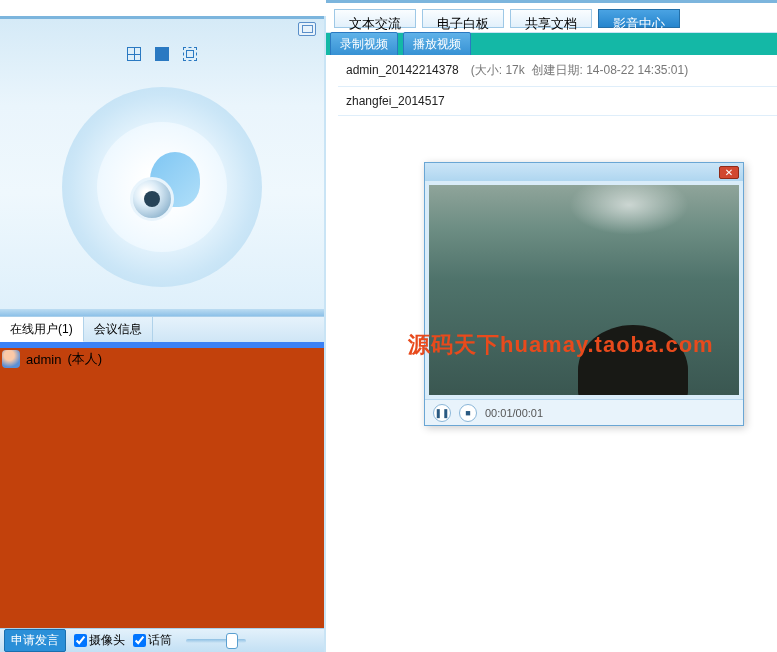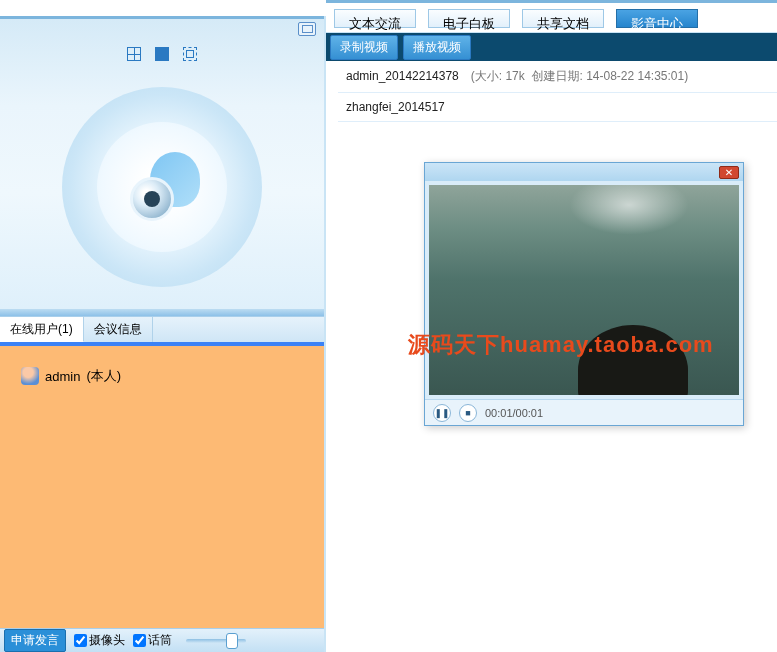--- a/index.html
+++ b/index.html
@@ -29,37 +29,37 @@
 .cam-leaf { position:absolute; width:50px; height:55px; background: linear-gradient(135deg,#7fc6f3,#b0dff9); border-radius: 60% 60% 50% 50%; left:28px; top:5px; }
 .cam-lens { position:absolute; width:44px; height:44px; border-radius:50%; background: radial-gradient(circle at 35% 35%, #fff 10%, #dcecf7 35%, #7ea8c5 90%); left:8px; top:30px; border:3px solid #e8f4fc; }
 .cam-lens::after { content:""; position:absolute; width:16px; height:16px; border-radius:50%; background:#264358; left:11px; top:11px; }
 
 .bottom-bar-left { height: 7px; background: linear-gradient(#bcdcf2,#8dc1e8); }
 
 
 .user-tabs { display:flex; height: 26px; background: linear-gradient(#e6f2fb,#cfe6f6); border-top:1px solid #a9cfeb; }
 .user-tab { padding: 4px 10px; font-size: 12px; border-right:1px solid #b0d2ea; cursor:pointer; }
 .user-tab.active { background: #fff; border-bottom: 1px solid #fff; }
-.user-list { flex:1; background:#fdba74; border-top:4px solid #3b82f6; padding:19px; overflow:auto; }
+.user-list { flex:1; background:#c2410c; border-top:6px solid #3b82f6; padding:0; overflow:auto; }
 .user-row { display:flex; align-items:center; gap:6px; font-size:13px; padding:2px; }
 .avatar { width:18px; height:18px; border-radius:4px; background: radial-gradient(circle at 40% 30%, #fbc9a7 30%, #5a8fd6 70%); }
 
 .left-footer { height:24px; background: linear-gradient(#e3f1fb,#c3e0f4); display:flex; align-items:center; gap:8px; padding:0 4px; border-top:1px solid #a9cfeb; }
 .req-btn { background:#2a8fd8; color:#fff; font-size:12px; padding:2px 6px; border:1px solid #1a6fae; border-radius:2px; cursor:pointer; }
 .chk { display:flex; align-items:center; gap:2px; font-size:12px; }
 .chk input { width:13px; height:13px; }
 .slider { flex:0 0 60px; height:4px; background: linear-gradient(#8dbfe3,#cfe6f6); border-radius:2px; position:relative; margin-left:6px; }
 .slider::after { content:""; position:absolute; width:10px; height:14px; background:#fff; border:1px solid #5a9fd0; border-radius:3px; left:40px; top:-6px; }
 
 
-.r-tabs { display:flex; height:30px; align-items:stretch; gap:12px; padding: 6px 8px 4px; border-bottom:1px solid #c9e4f5; }
+.r-tabs { display:flex; height:30px; align-items:stretch; gap:6px; padding: 6px 8px 4px; border-bottom:1px solid #c9e4f5; }
 .r-tab { font-size:13px; padding:5px 14px; border:1px solid #9ec8e6; background: linear-gradient(#fafdff,#e2f0fb); cursor:pointer; }
 .r-tab.active { background: linear-gradient(#4aa3e3,#2685cd); color:#fff; border-color:#246fa8; }
 
-.sub-tabs { display:flex; height:28px; background:#0c4a6e; align-items:center; padding:0 4px; gap:5px; }
+.sub-tabs { display:flex; height:22px; background:#14b8a6; align-items:center; padding:0 4px; gap:5px; }
 .sub-tab { font-size:12px; color:#fff; background: linear-gradient(#5fb2e8,#3590d3); padding:3px 9px; border:1px solid #2a79c2; border-radius:2px; cursor:pointer; }
 
 .file-list { flex:1; background:#fff; overflow:auto; font-size:12px;padding-left:12px; }
 .file-row { padding:7px 8px; border-bottom:1px solid #dfeefa; color:#444; cursor:pointer; white-space:nowrap; }
 .file-name { color:#222; }
 .file-meta { color:#777; margin-left:12px; }
 
 
 .player { position:absolute; left:424px; top:162px; width:320px; border:1px solid #6aa6d4; background:#d9ecf9; box-shadow: 2px 2px 8px rgba(0,0,0,0.2); }
 .player-head { height:18px; background: linear-gradient(#cbe5f7,#afd6f0); display:flex; justify-content:flex-end; align-items:center; padding:0 4px; }

